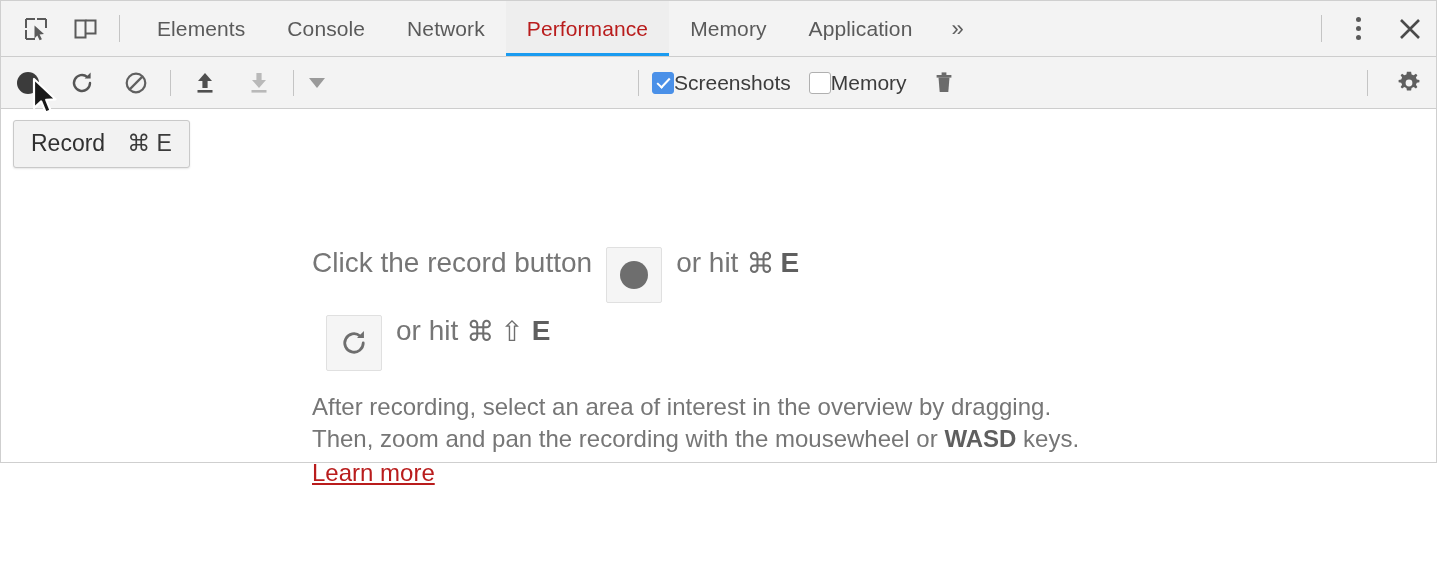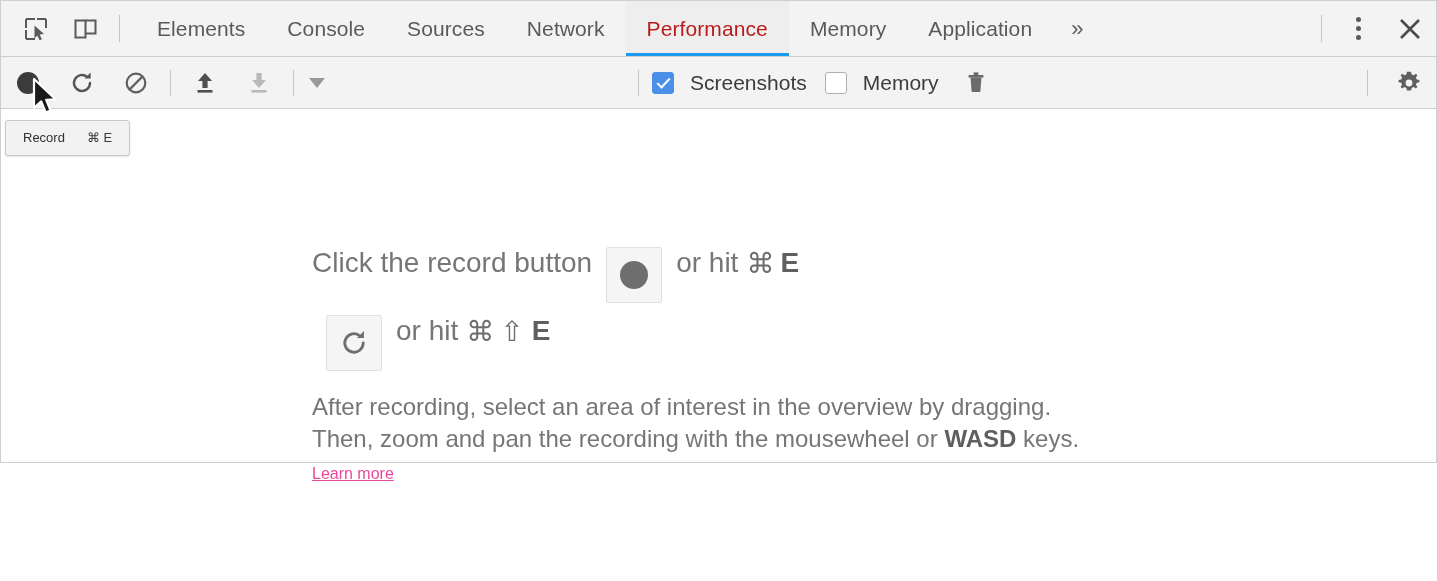--- a/index.html
+++ b/index.html
@@ -160,21 +160,21 @@
   .caret-down {
     width: 0; height: 0;
     border-left: 8px solid transparent;
     border-right: 8px solid transparent;
     border-top: 10px solid #9a9a9a;
     margin-right: 8px;
   }
   .check-item {
     display: flex;
     align-items: center;
-    gap: 16px;
+    gap: 0;
     margin-left: 6px;
     cursor: pointer;
   }
   .check-item + .check-item { margin-left: 18px; }
   .cbox {
     width: 22px; height: 22px;
     box-sizing: border-box;
     border-radius: 3px;
     border: 1px solid #b0b0b0;
     background: #ffffff;
@@ -200,27 +200,27 @@
   .toolbar-right {
     margin-left: auto;
     display: flex;
     align-items: center;
   }
   .toolbar-right .tool-sep { margin: 0 14px 0 0; }
 
   
   .tooltip {
     position: absolute;
-    left: 4px;
+    left: 12px;
     top: 119px;
     background: #f2f2f2;
     border: 1px solid #c9c9c9;
     border-radius: 3px;
     padding: 9px 17px 10px 17px;
-    font-size: 13px;
+    font-size: 23px;
     color: #303030;
     display: flex;
     align-items: baseline;
     gap: 22px;
     box-shadow: 0 1px 2px rgba(0,0,0,0.10);
     z-index: 40;
     white-space: nowrap;
   }
   .tooltip-shortcut { color: #3a3a3a; }
 
@@ -277,22 +277,22 @@
   .landing-para {
     font-size: 24px;
     color: #767676;
     line-height: 1.33;
     margin-top: 20px;
     white-space: nowrap;
   }
   .learn-more {
     display: inline-block;
     margin-top: 2px;
-    font-size: 16px;
-    color: #ec4899;
+    font-size: 24px;
+    color: #b91c1c;
     text-decoration: underline;
     cursor: pointer;
   }
 </style>
 </head>
 <body>
 
 <div class="devtools-window">
 
   <div class="tabbar">
@@ -309,21 +309,20 @@
         <rect x="2.5" y="4.5" width="10" height="17" fill="none" stroke="#5a5a5a" stroke-width="2"></rect>
         <path d="M12.5 4.5 H22.5 V17.5 H12.5" fill="none" stroke="#5a5a5a" stroke-width="2"></path>
       </svg>
     </div>
 
     <div class="tabbar-sep"></div>
 
     <div class="tabs">
       <div class="tab">Elements</div>
       <div class="tab">Console</div>
-      <div class="tab">Sources</div>
       <div class="tab">Network</div>
       <div class="tab selected">Performance</div>
       <div class="tab">Memory</div>
       <div class="tab">Application</div>
       <div class="tab-more">»</div>
     </div>
 
     <div class="tabbar-right">
       <div class="tabbar-sep"></div>
       <div class="tb-right-btn">

